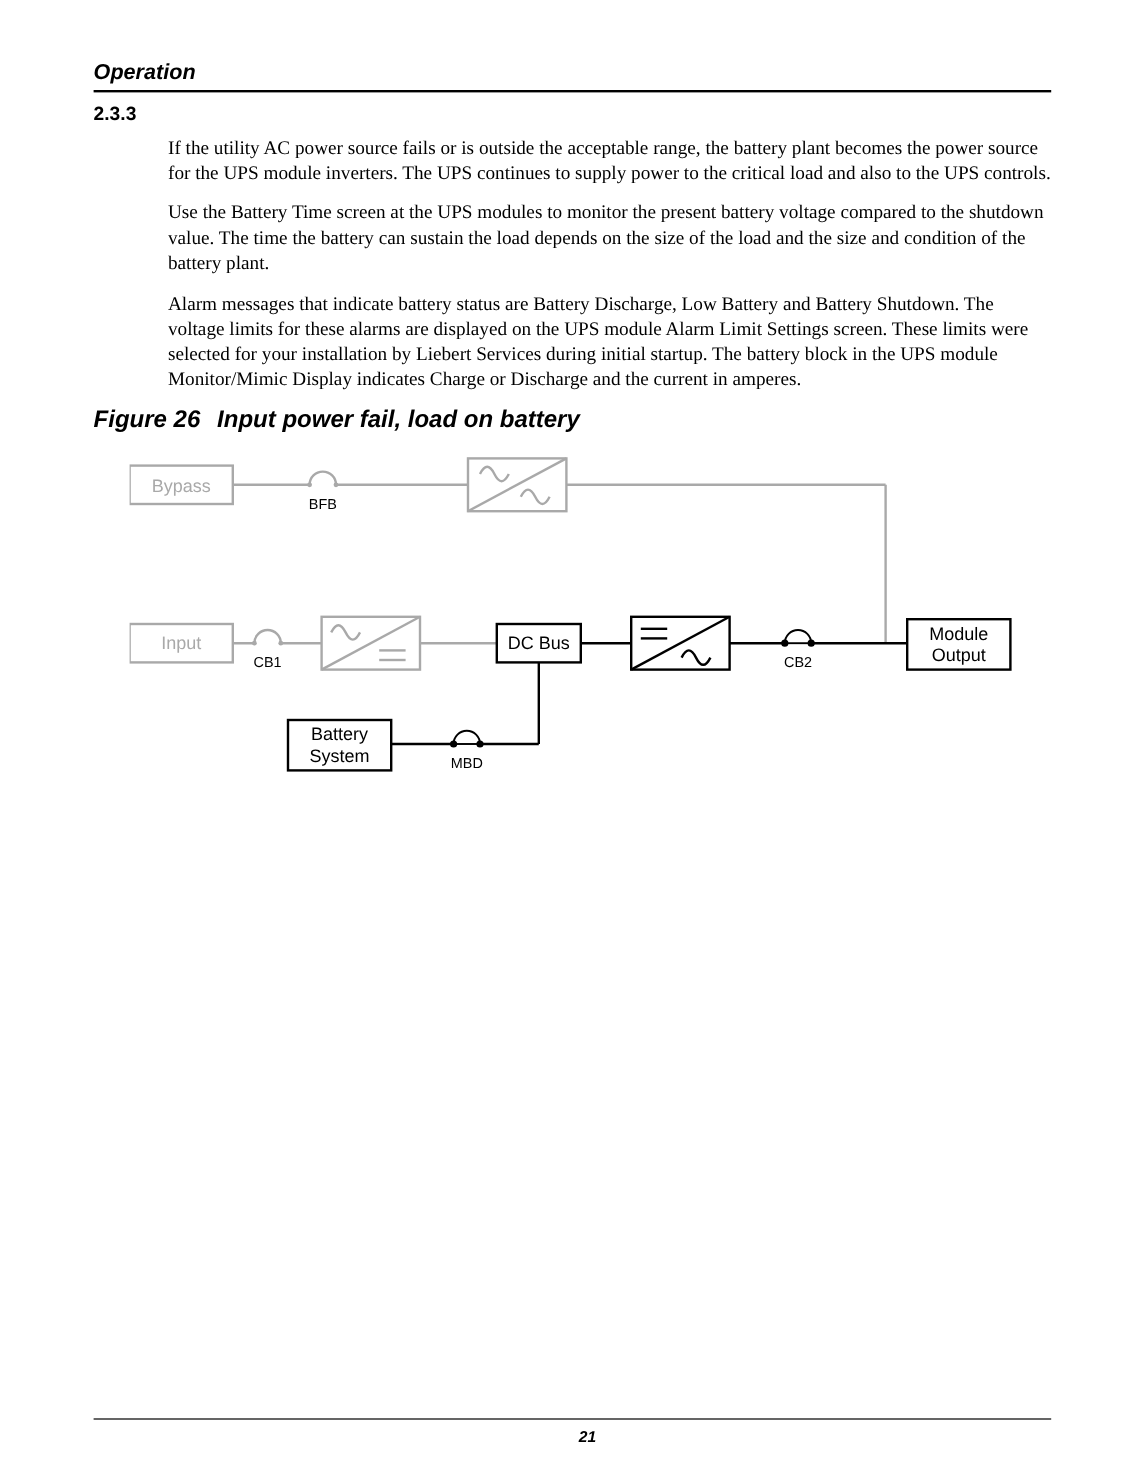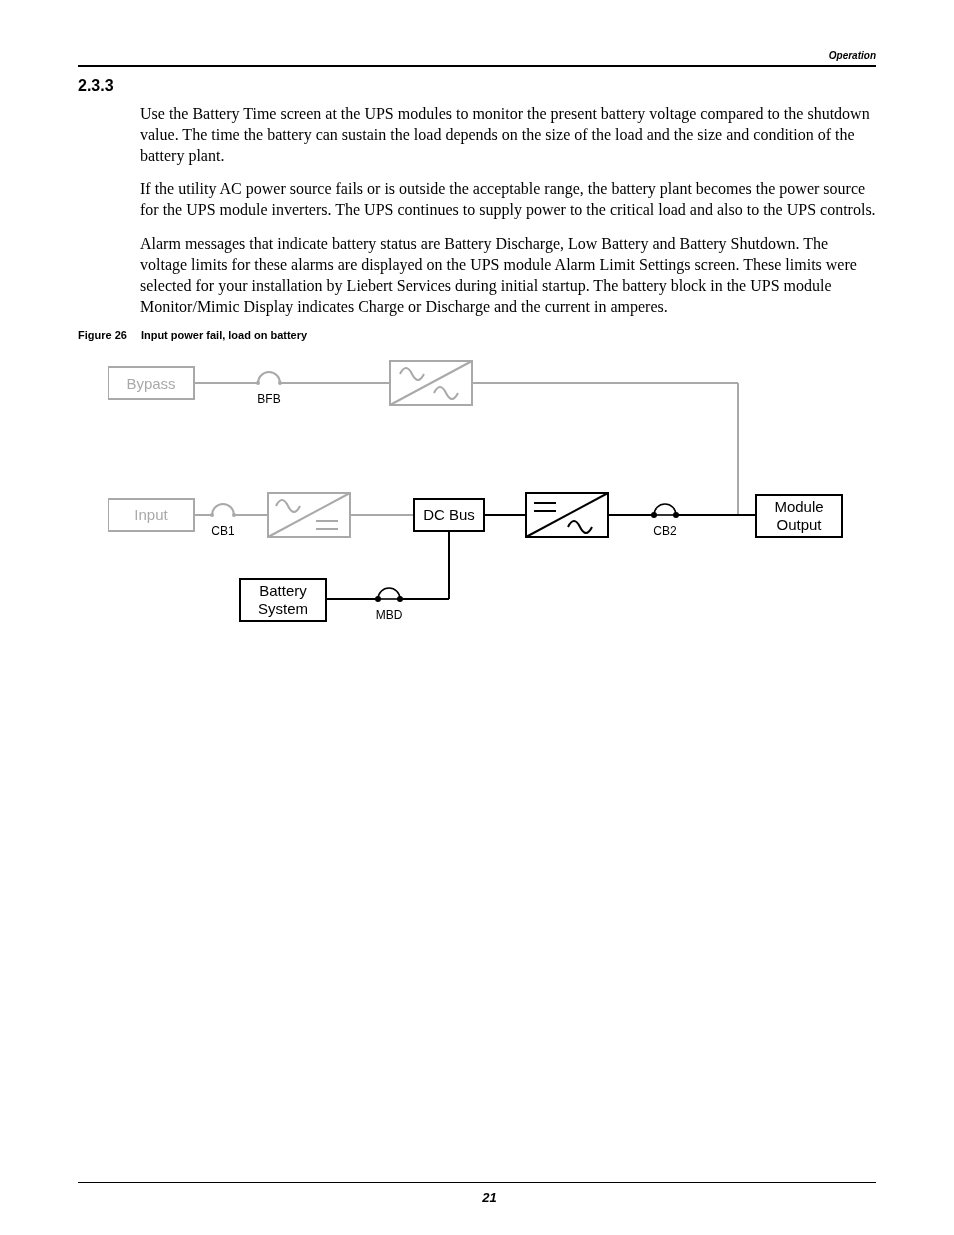--- a/index.html
+++ b/index.html
@@ -11,24 +11,23 @@
   }
   .page {
     width: 954px;
     height: 1235px;
     position: relative;
     box-sizing: border-box;
     padding: 50px 78px 0 78px;
   }
   .running-head {
     font-family: Arial, Helvetica, sans-serif;
-    font-size: 10px;
+    font-size: 18px;
     font-style: italic;
     font-weight: bold;
-    text-align: right;
     padding-bottom: 4px;
   }
   .rule {
     border: none;
     border-top: 2px solid #000;
     margin: 0 0 10px 0;
   }
   .sect-row {
     display: flex;
     align-items: flex-end;
@@ -41,22 +40,23 @@
   .sect-num { width: 62px; }
   .body {
     margin-left: 62px;
     font-size: 16px;
     line-height: 1.32;
   }
   .body p { margin: 8px 0 12px 0; }
   .fig-cap {
     font-family: Arial, Helvetica, sans-serif;
     font-weight: bold;
-    font-size: 11px;
+    font-size: 20px;
     margin: 10px 0 6px 0;
+    font-style: italic;
   }
   .fig-cap .gap { display: inline-block; width: 14px; }
   .diagram-wrap {
     margin-left: 30px;
   }
   svg text.lbl   { font-family: Arial, Helvetica, sans-serif; font-size: 15px; }
   svg text.small { font-family: Arial, Helvetica, sans-serif; font-size: 12px; }
   .footer-rule {
     position: absolute;
     left: 78px; right: 78px;
@@ -81,22 +81,22 @@
 <div class="page">
 
   <div class="running-head">Operation</div>
   <hr class="rule">
 
   <div class="sect-row">
     <span class="sect-num">2.3.3</span>
   </div>
 
   <div class="body">
+    <p>If the utility AC power source fails or is outside the acceptable range, the battery plant becomes the power source for the UPS module inverters. The UPS continues to supply power to the critical load and also to the UPS controls.</p>
     <p>Use the Battery Time screen at the UPS modules to monitor the present battery voltage compared to the shutdown value. The time the battery can sustain the load depends on the size of the load and the size and condition of the battery plant.</p>
-    <p>If the utility AC power source fails or is outside the acceptable range, the battery plant becomes the power source for the UPS module inverters. The UPS continues to supply power to the critical load and also to the UPS controls.</p>
     <p>Alarm messages that indicate battery status are Battery Discharge, Low Battery and Battery Shutdown. The voltage limits for these alarms are displayed on the UPS module Alarm Limit Settings screen. These limits were selected for your installation by Liebert Services during initial startup. The battery block in the UPS module Monitor/Mimic Display indicates Charge or Discharge and the current in amperes.</p>
   </div>
 
   <div class="fig-cap">
     <span>Figure 26</span><span class="gap"></span><span>Input power fail, load on battery</span>
   </div>
 
   <div class="diagram-wrap">
     <svg width="770" height="300" viewBox="0 0 770 300">
 

